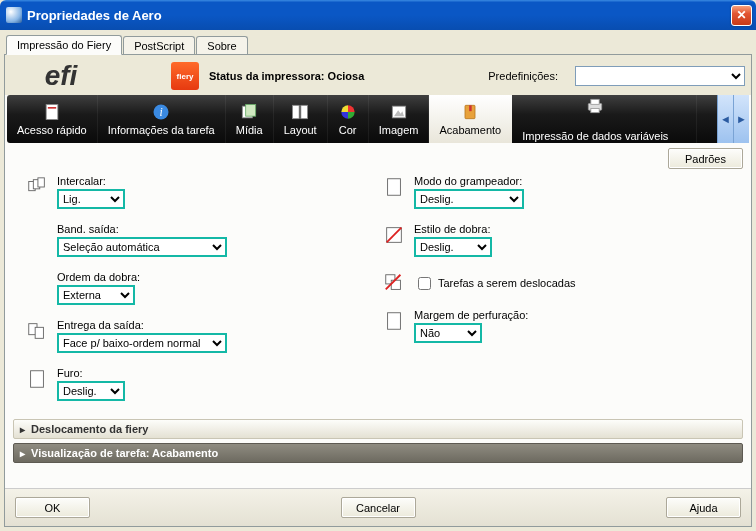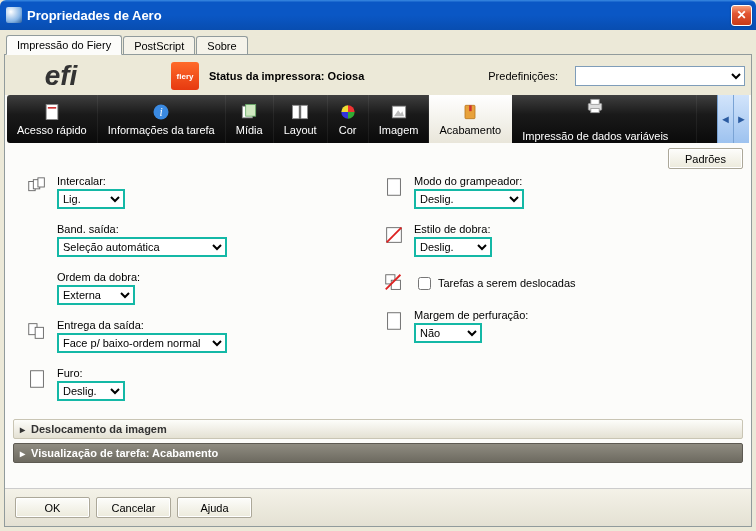--- a/index.html
+++ b/index.html
@@ -123,21 +123,21 @@
   }
   .collapsebar.dark {
     background: linear-gradient(to bottom,#8f8c81,#6d6a60); color:#fff;
     border-color:#5d5a52;
   }
   .collapsebar .chev { font-size:10px; }
 
   
   .footer {
     position:absolute; left:0; right:0; bottom:0;
-    display:flex; justify-content:flex-start; gap:6px; padding: 8px 10px;
+    display:flex; justify-content:space-between; gap:6px; padding: 8px 10px;
     background: linear-gradient(to bottom,#f4f2e8,#e4e1d3);
     border-top:1px solid #ccc;
   }
 </style>
 </head>
 <body>
 
 <div class="titlebar">
   <div class="title-icon"></div>
   <span>Propriedades de Aero</span>
@@ -357,21 +357,21 @@
           <div class="fbody">
             <span class="flabel">Margem de perfuração:</span>
             <select class="sel sel-sm"><option>Não</option></select>
           </div>
         </div>
       </div>
     </div>
 
     <div class="collapsebar">
       <span class="chev">▸</span>
-      <span>Deslocamento da imagem</span>
+      <span>Deslocamento da fiery</span>
     </div>
     <div class="collapsebar dark">
       <span class="chev">▸</span>
       <span>Visualização de tarefa: Acabamento</span>
     </div>
 
     <div class="footer">
       <button class="xpbtn">
           <span>OK</span>
         </button>

